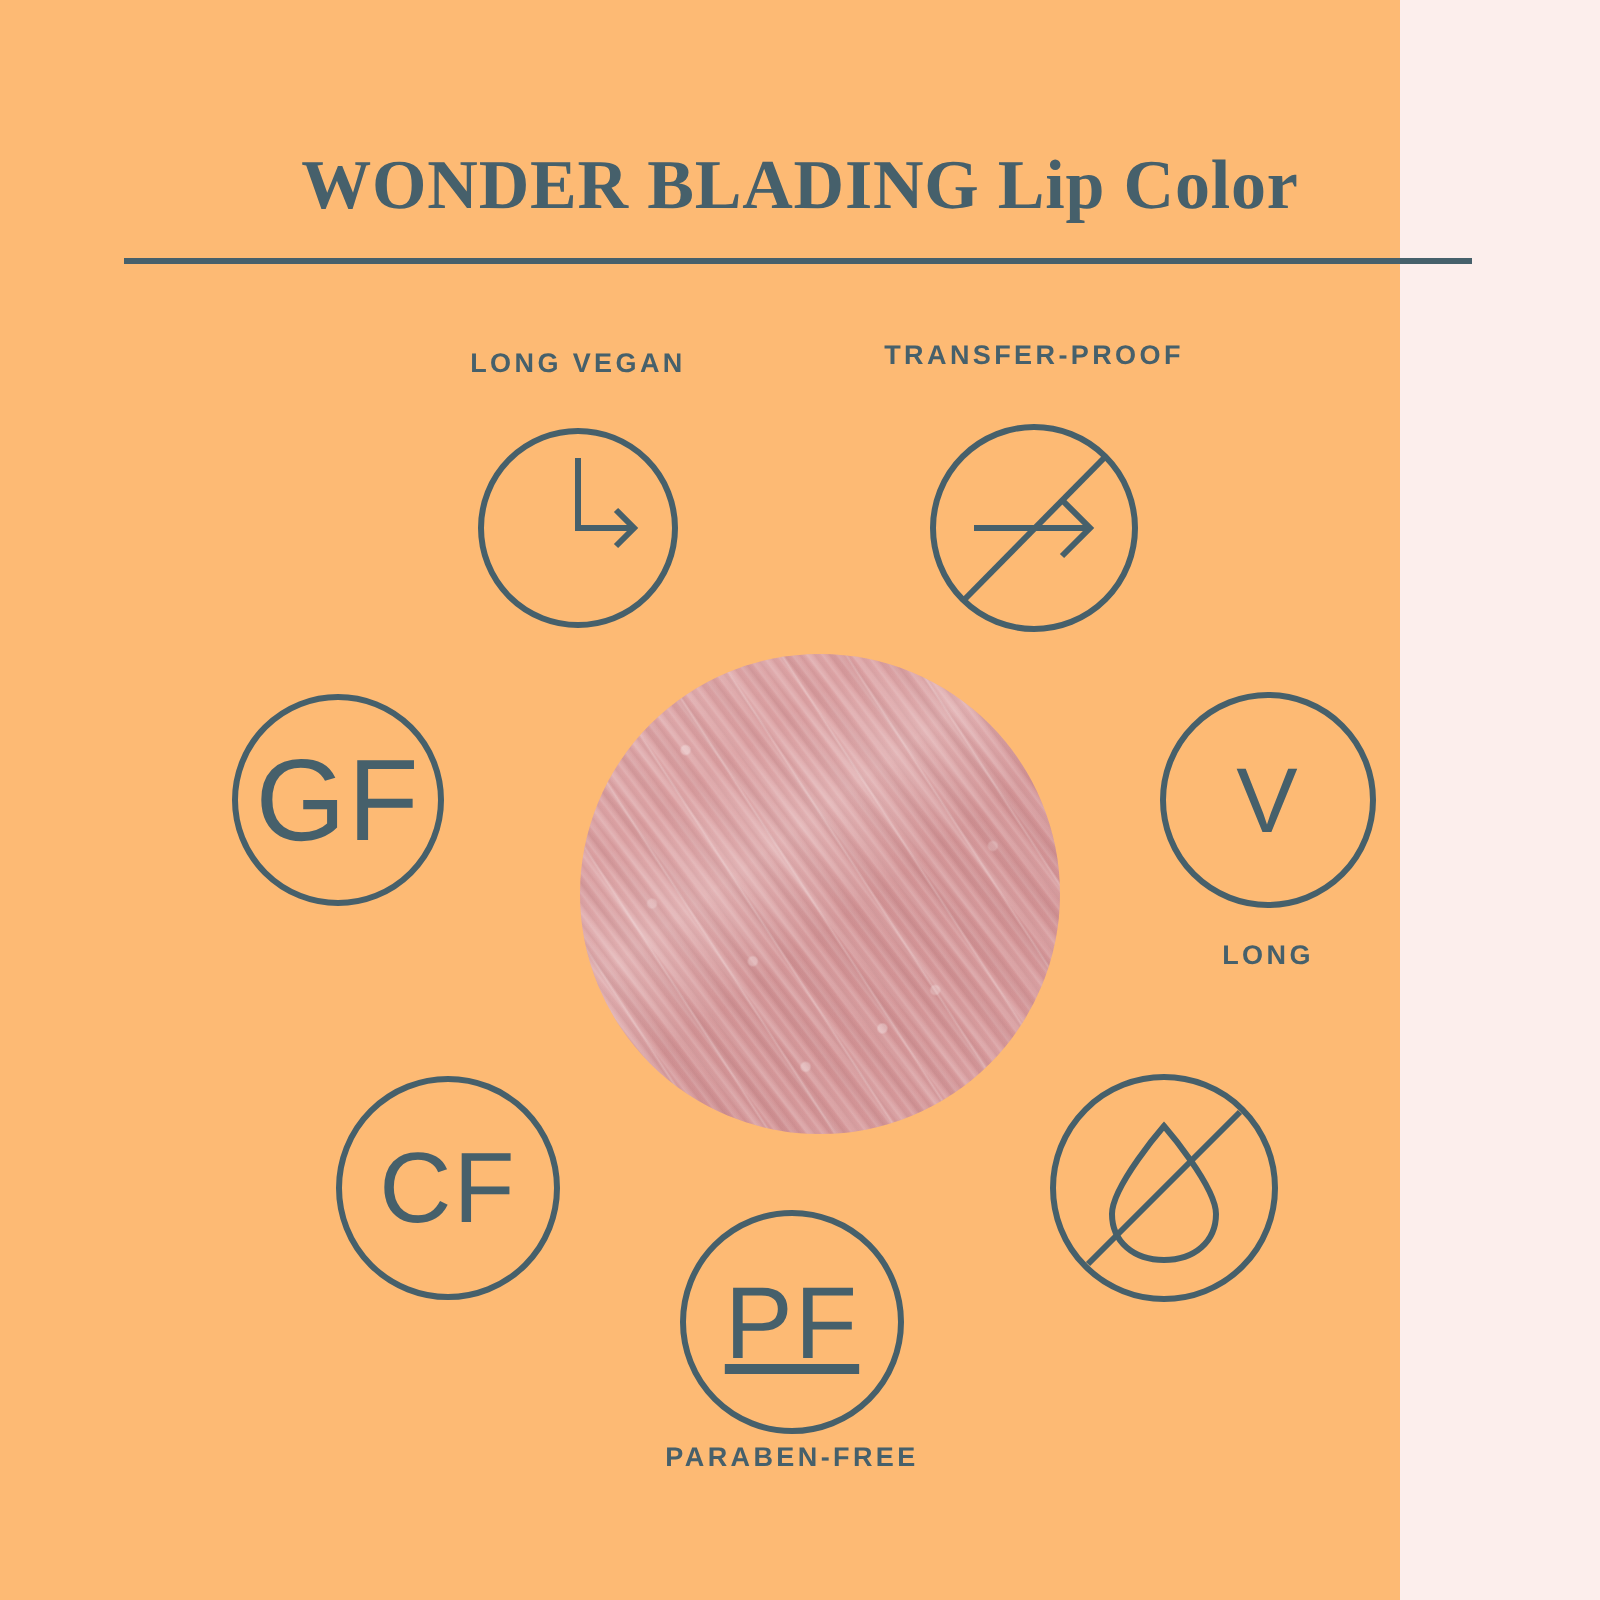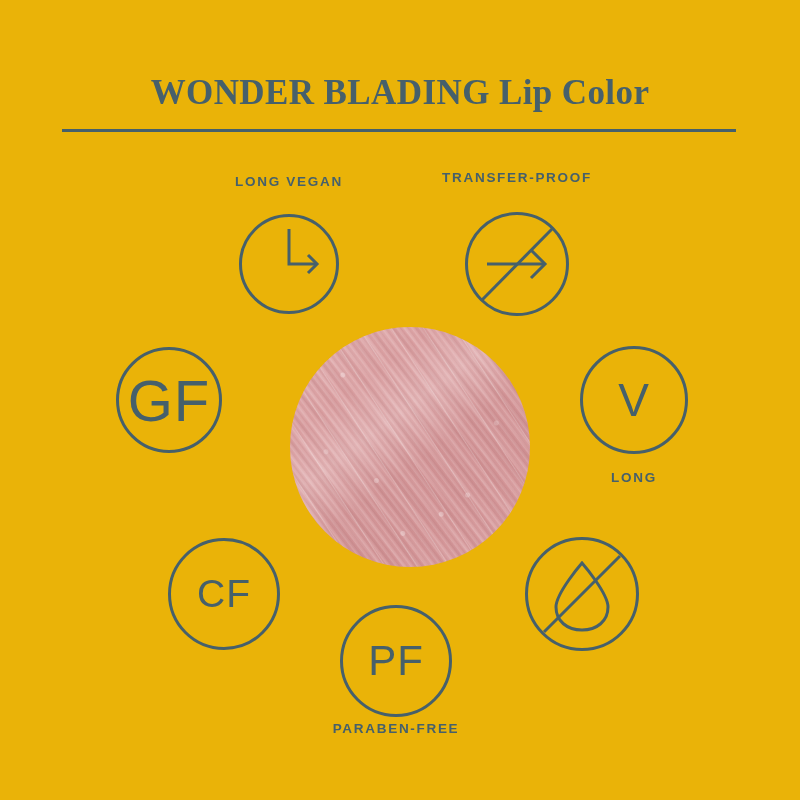--- a/index.html
+++ b/index.html
@@ -8,23 +8,23 @@
   }
   body {
     width: 800px;
     height: 800px;
     overflow: hidden;
     background: #fceeec;
     font-family: "Liberation Sans", sans-serif;
   }
   #infographic {
     position: relative;
-    width: 800px;
+    width: 700px;
     height: 800px;
-    background: #eab308;
+    background: #fdba74;
   }
 
   
   .page-title {
     position: absolute;
     left: 0;
     top: 50px;
     width: 800px;
     text-align: center;
     font-family: "Liberation Serif", serif;
@@ -101,32 +101,32 @@
 
   
   #badge-vegan { left: 580px; top: 346px; width: 108px; height: 108px; }
   #badge-vegan .badge-ring { width: 108px; height: 108px; }
   #badge-vegan .badge-initials { width: 108px; height: 108px; font-size: 46px; }
   #badge-vegan .badge-label { left: -60px; top: 124px; width: 228px; }
 
   
   #badge-cruelty-free { left: 168px; top: 538px; width: 112px; height: 112px; }
   #badge-cruelty-free .badge-ring { width: 112px; height: 112px; }
-  #badge-cruelty-free .badge-initials { width: 112px; height: 112px; font-size: 39px; }
+  #badge-cruelty-free .badge-initials { width: 112px; height: 112px; font-size: 50px; }
   #badge-cruelty-free .badge-label { left: -58px; top: 126px; width: 228px; }
 
   
   #badge-water-proof { left: 525px; top: 537px; width: 114px; height: 114px; }
   #badge-water-proof .badge-ring { width: 114px; height: 114px; }
   #badge-water-proof .badge-label { left: -58px; top: 128px; width: 230px; }
 
   
   #badge-paraben-free { left: 340px; top: 605px; width: 112px; height: 112px; }
   #badge-paraben-free .badge-ring { width: 112px; height: 112px; }
-  #badge-paraben-free .badge-initials { width: 112px; height: 112px; font-size: 42px; }
+  #badge-paraben-free .badge-initials { width: 112px; height: 112px; font-size: 51px; text-decoration: underline; }
   #badge-paraben-free .badge-label { left: -59px; top: 116px; width: 230px; }
 
   
   #swatch {
     position: absolute;
     left: 290px;
     top: 327px;
     width: 240px;
     height: 240px;
     border-radius: 50%;

